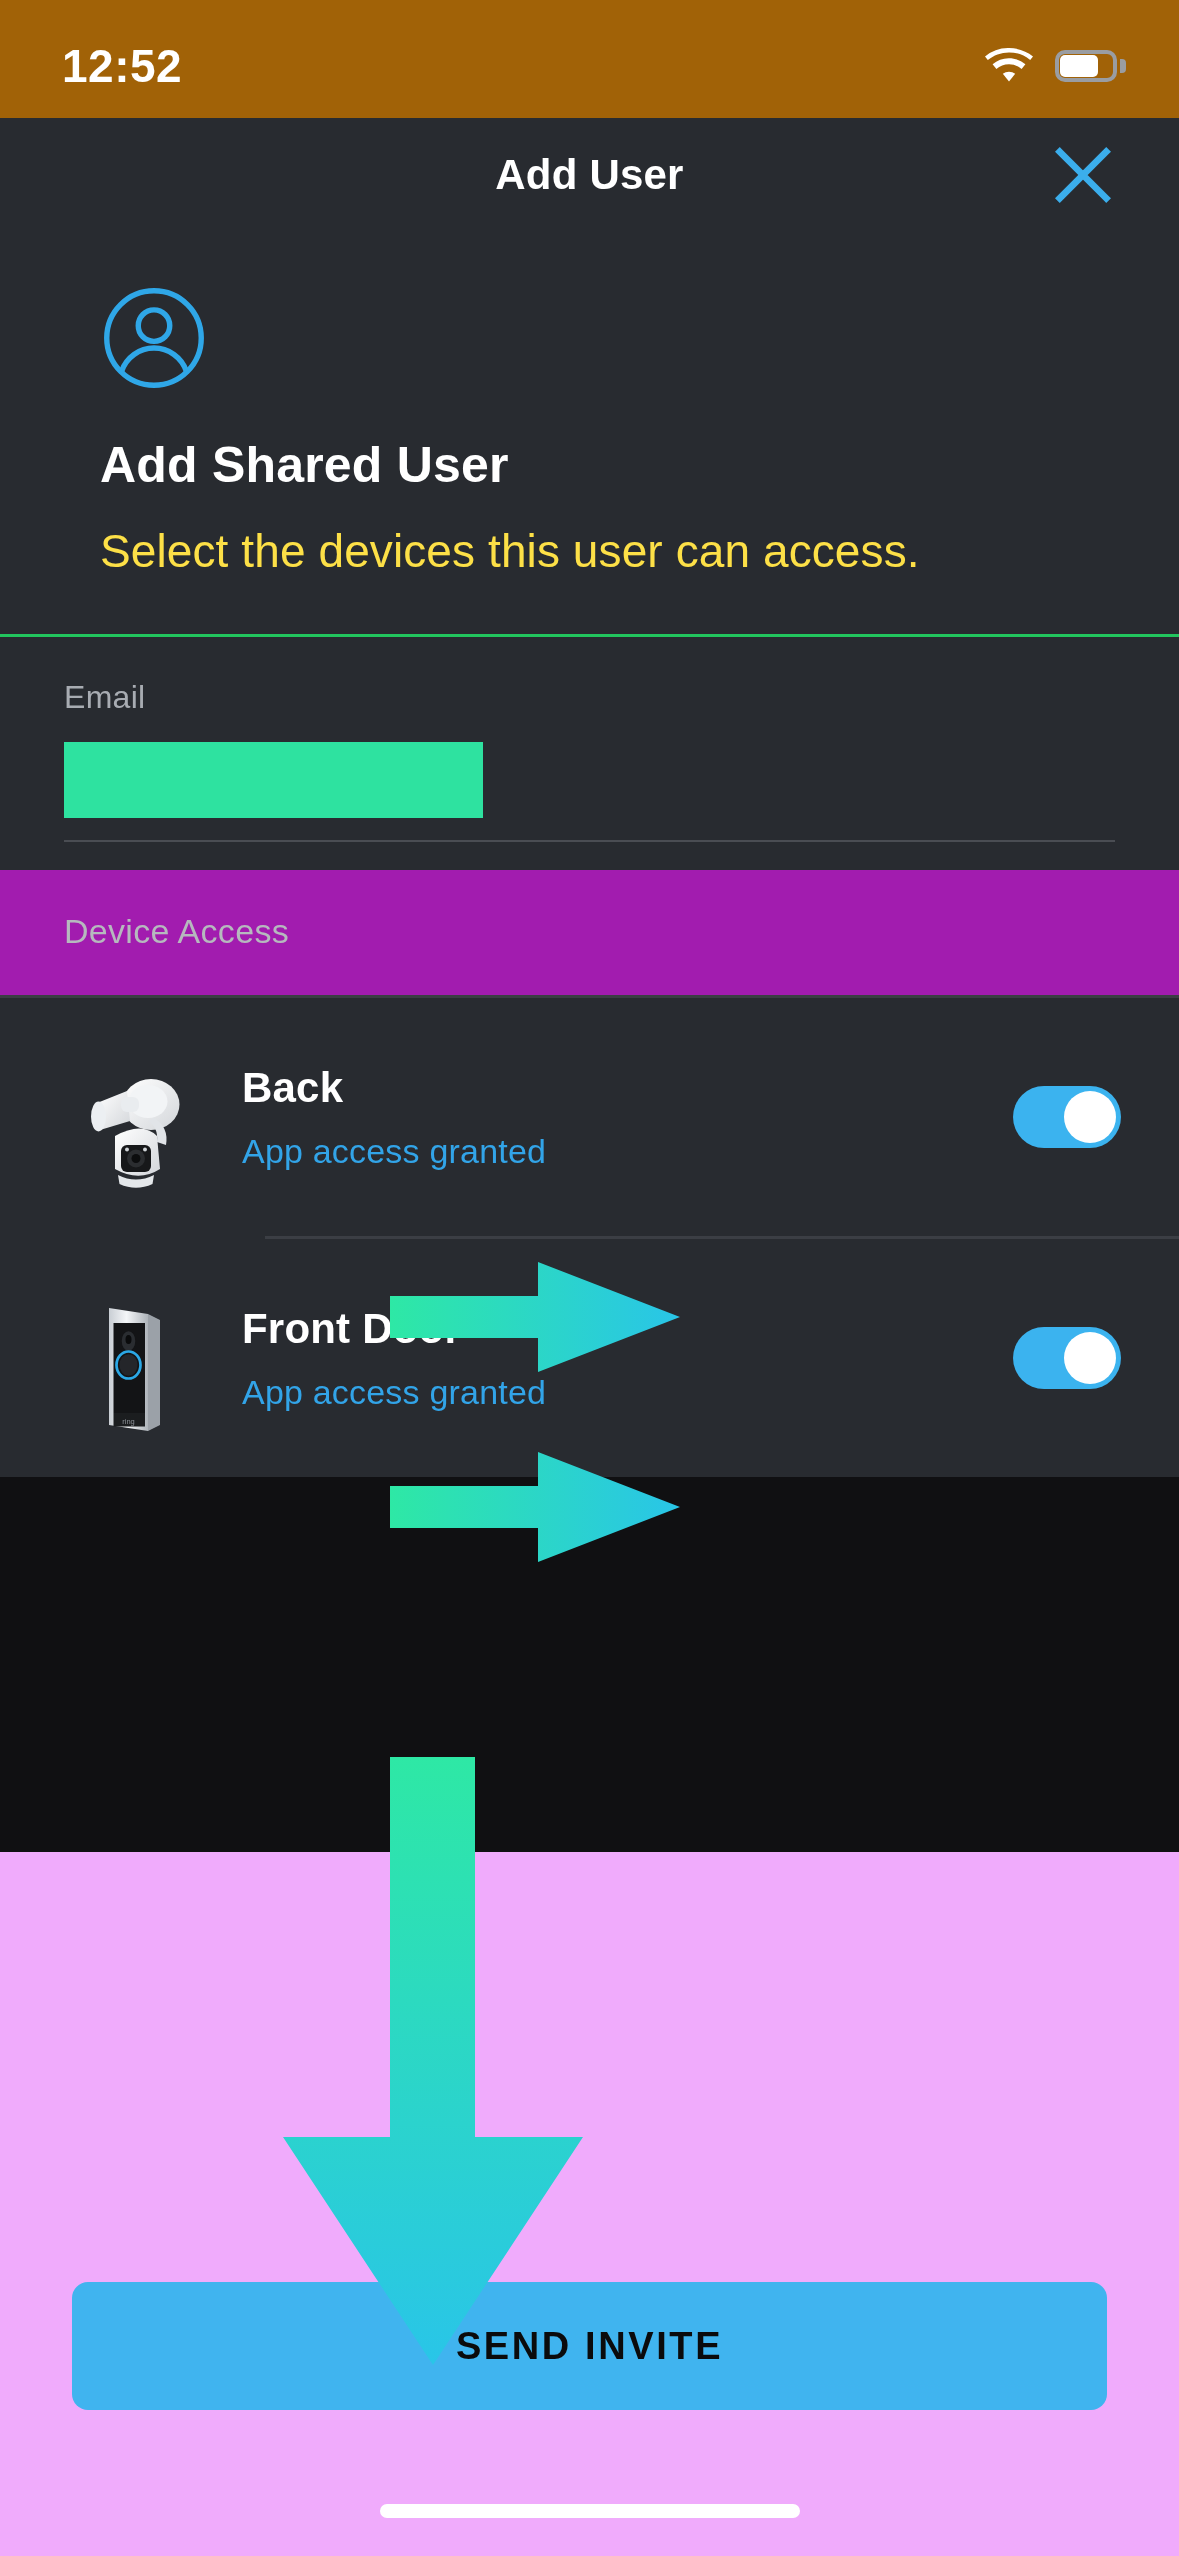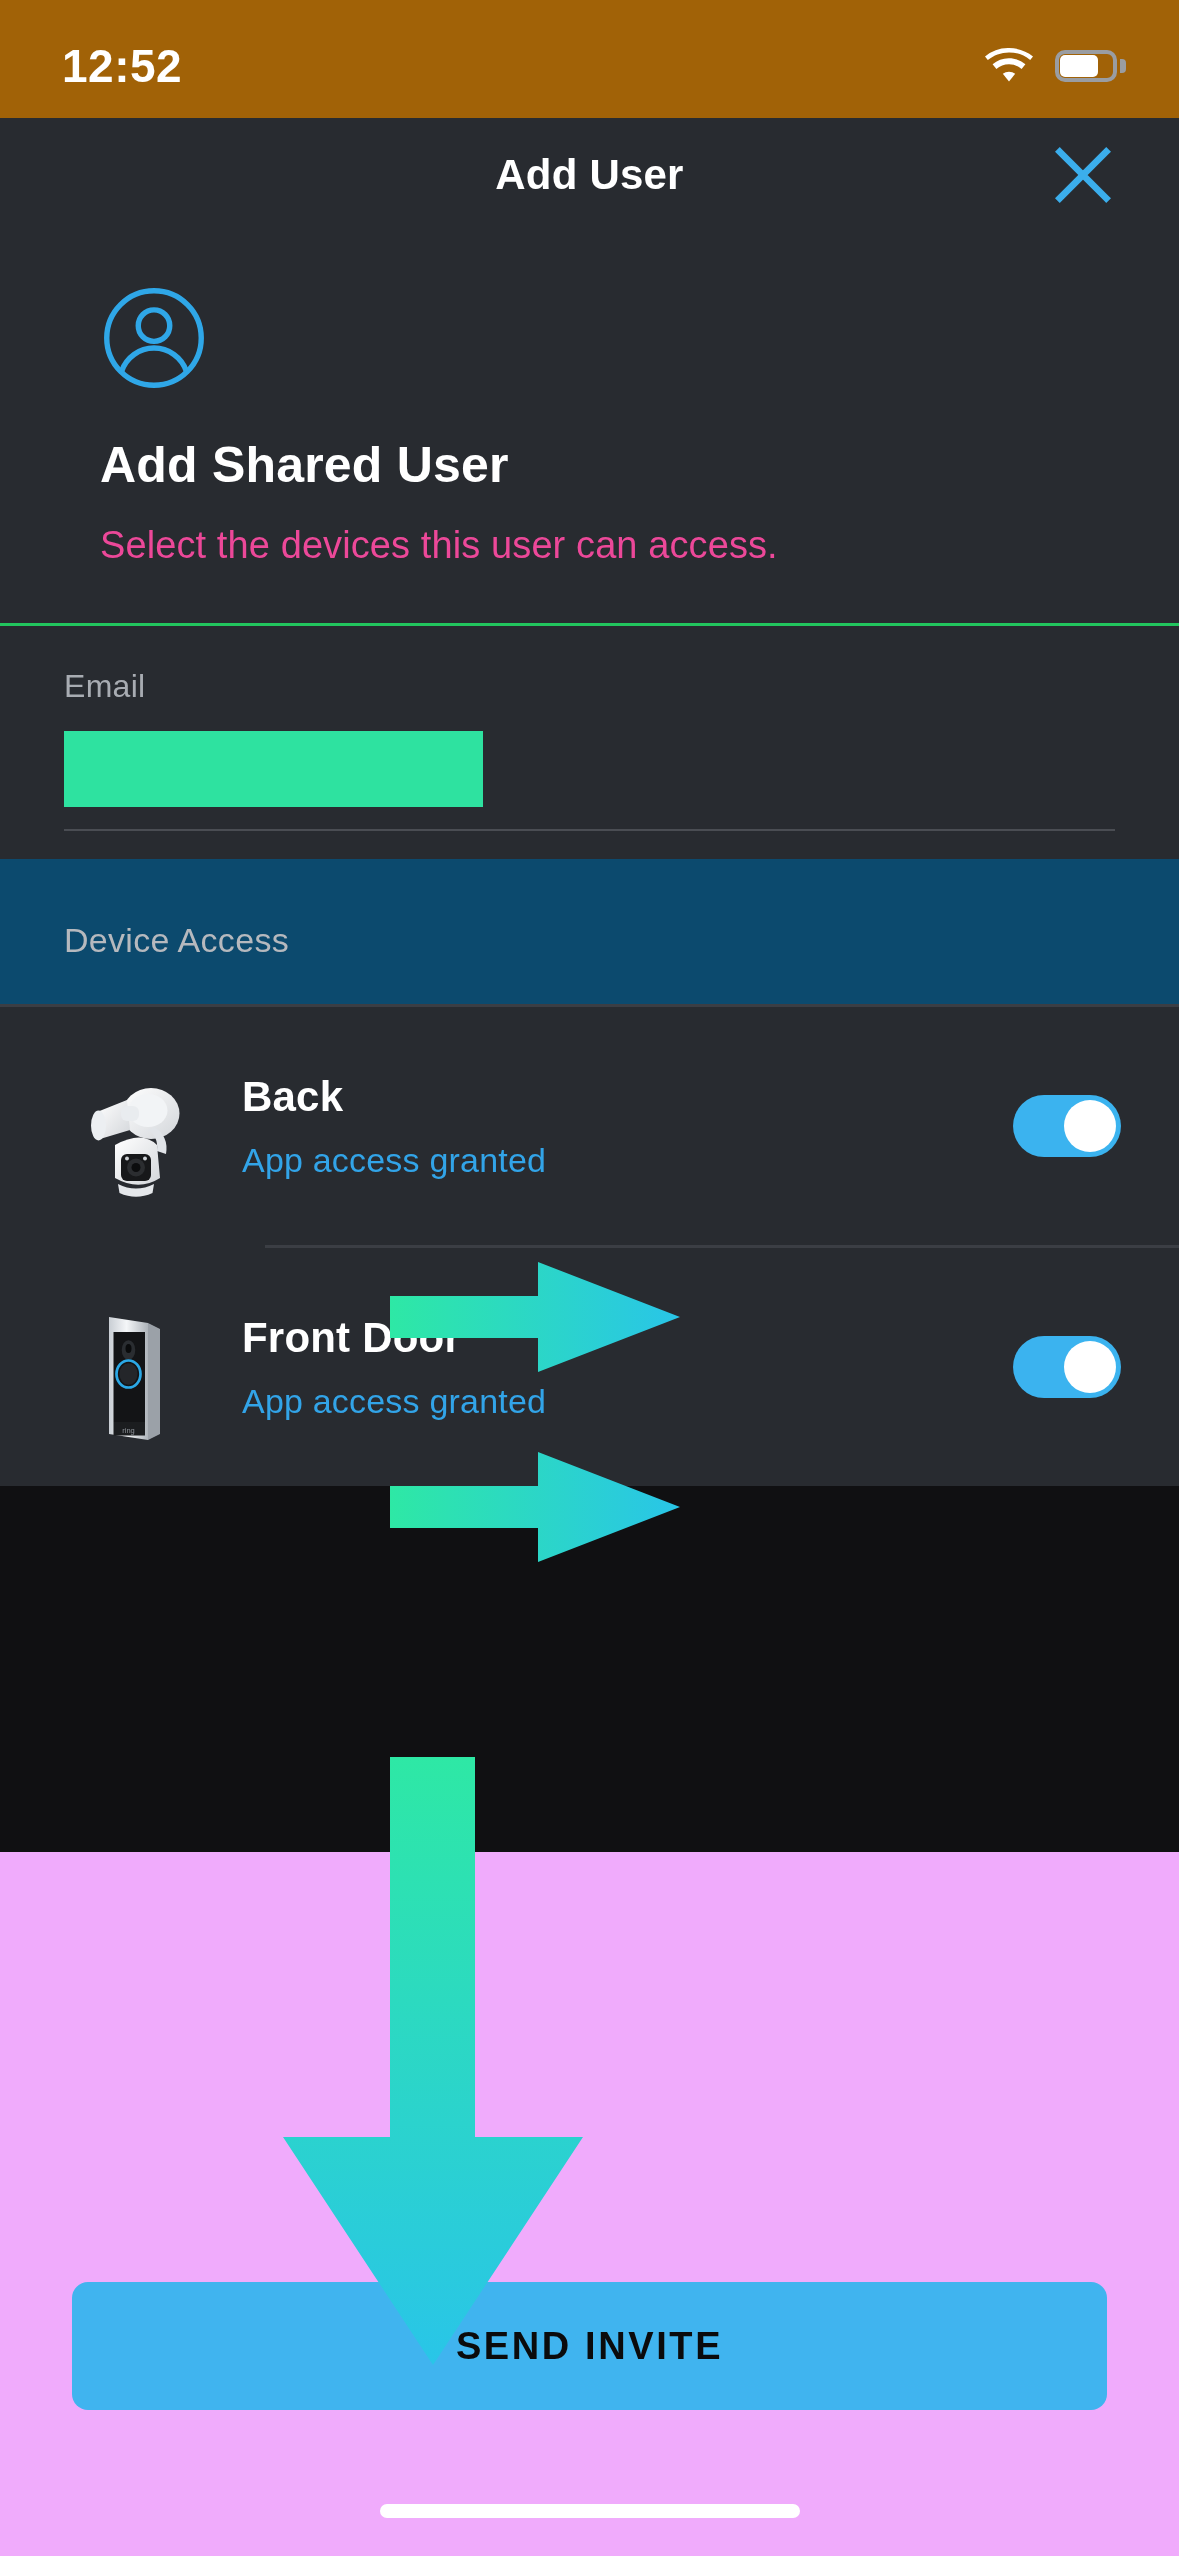--- a/index.html
+++ b/index.html
@@ -54,41 +54,41 @@
   .hero{
     background:#282B30; padding:52px 72px 56px 100px;
     border-bottom:3px solid #22c55e;
   }
   .avatar{ width:108px; height:108px; display:block; margin-bottom:44px; }
   .hero-title{
     color:#fff; font-size:50px; font-weight:700; letter-spacing:0.2px;
     margin-bottom:30px;
   }
   .hero-sub{
-    color:#ec4899; font-size:38px; font-weight:400; letter-spacing:0.1px;
+    color:#fde047; font-size:46px; font-weight:400; letter-spacing:0.1px;
   }
 
   
   .email-block{ background:#282B30; padding:42px 64px 0 64px; }
   .email-label{
     color:#A8ACB2; font-size:32px; margin-bottom:18px; letter-spacing:0.3px;
   }
   .email-inputrow{
     position:relative; height:108px;
     border-bottom:2px solid #4A4D53;
   }
   .email-redaction{
     position:absolute; left:0; top:8px; width:419px; height:76px;
     background:#2EE2A0;
   }
   .email-spacer{ background:#282B30; height:28px; }
 
   
   .section-hdr{
-    background:#0c4a6e; padding:62px 64px 44px 64px;
+    background:#a21caf; padding:42px 64px 44px 64px;
     border-bottom:3px solid #3B3E44;
   }
   .section-hdr span{ color:#B6B9BE; font-size:34px; letter-spacing:0.3px; }
 
   .device-list{ background:#282B30; }
   .device-row{
     display:flex; align-items:center; padding:34px 40px 34px 40px;
     min-height:230px; position:relative;
   }
   .device-thumb{

